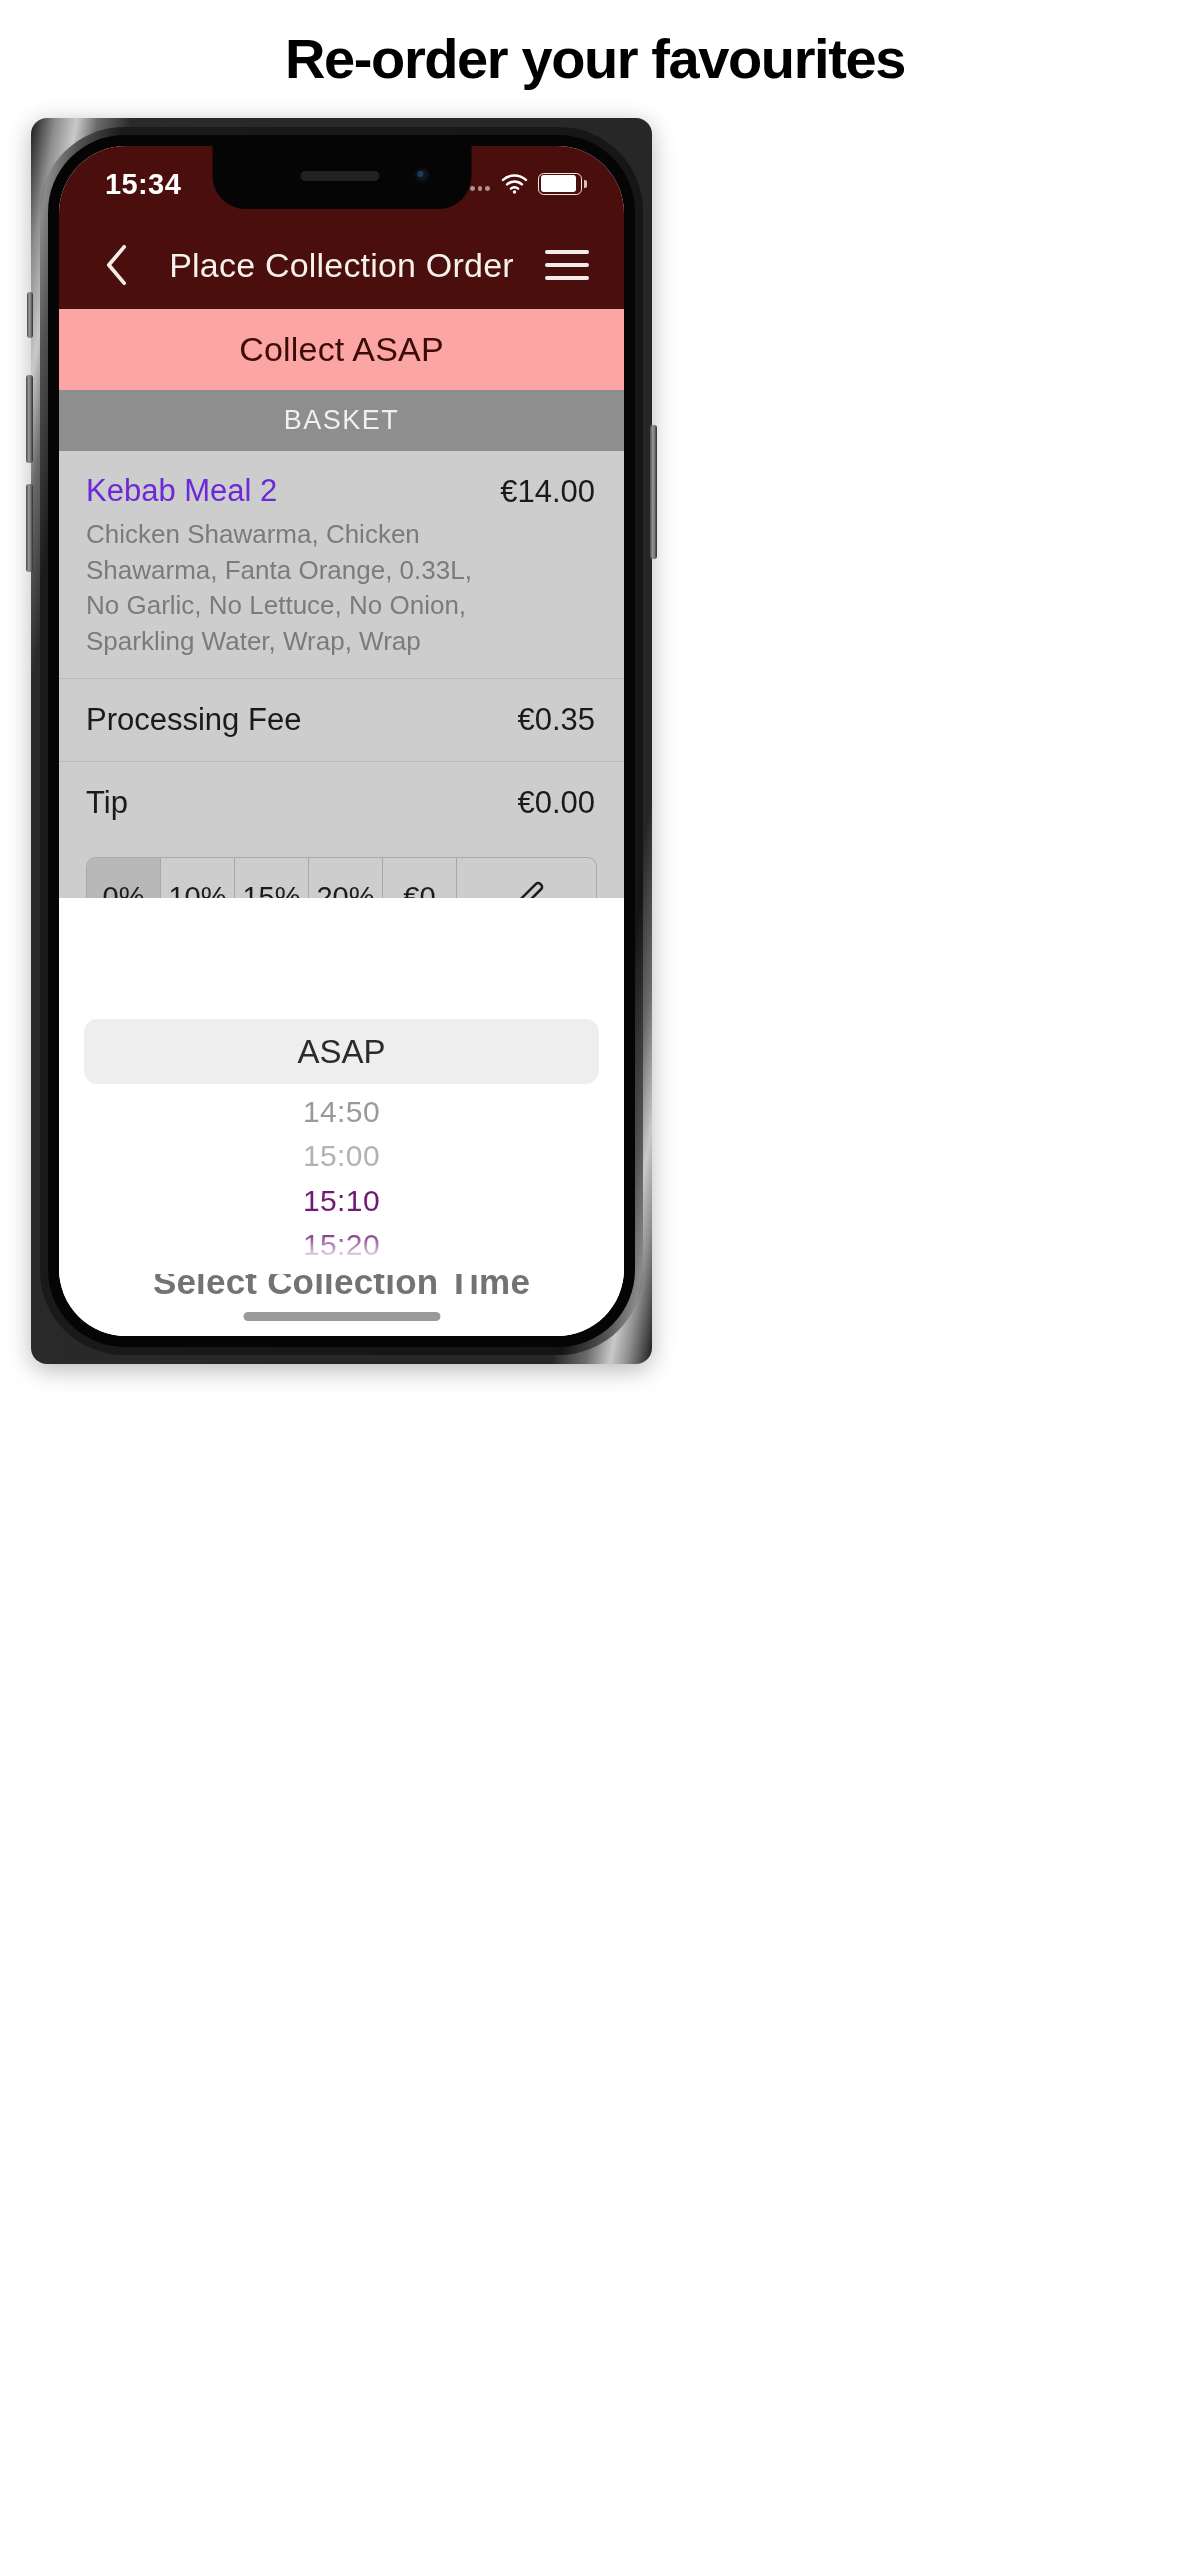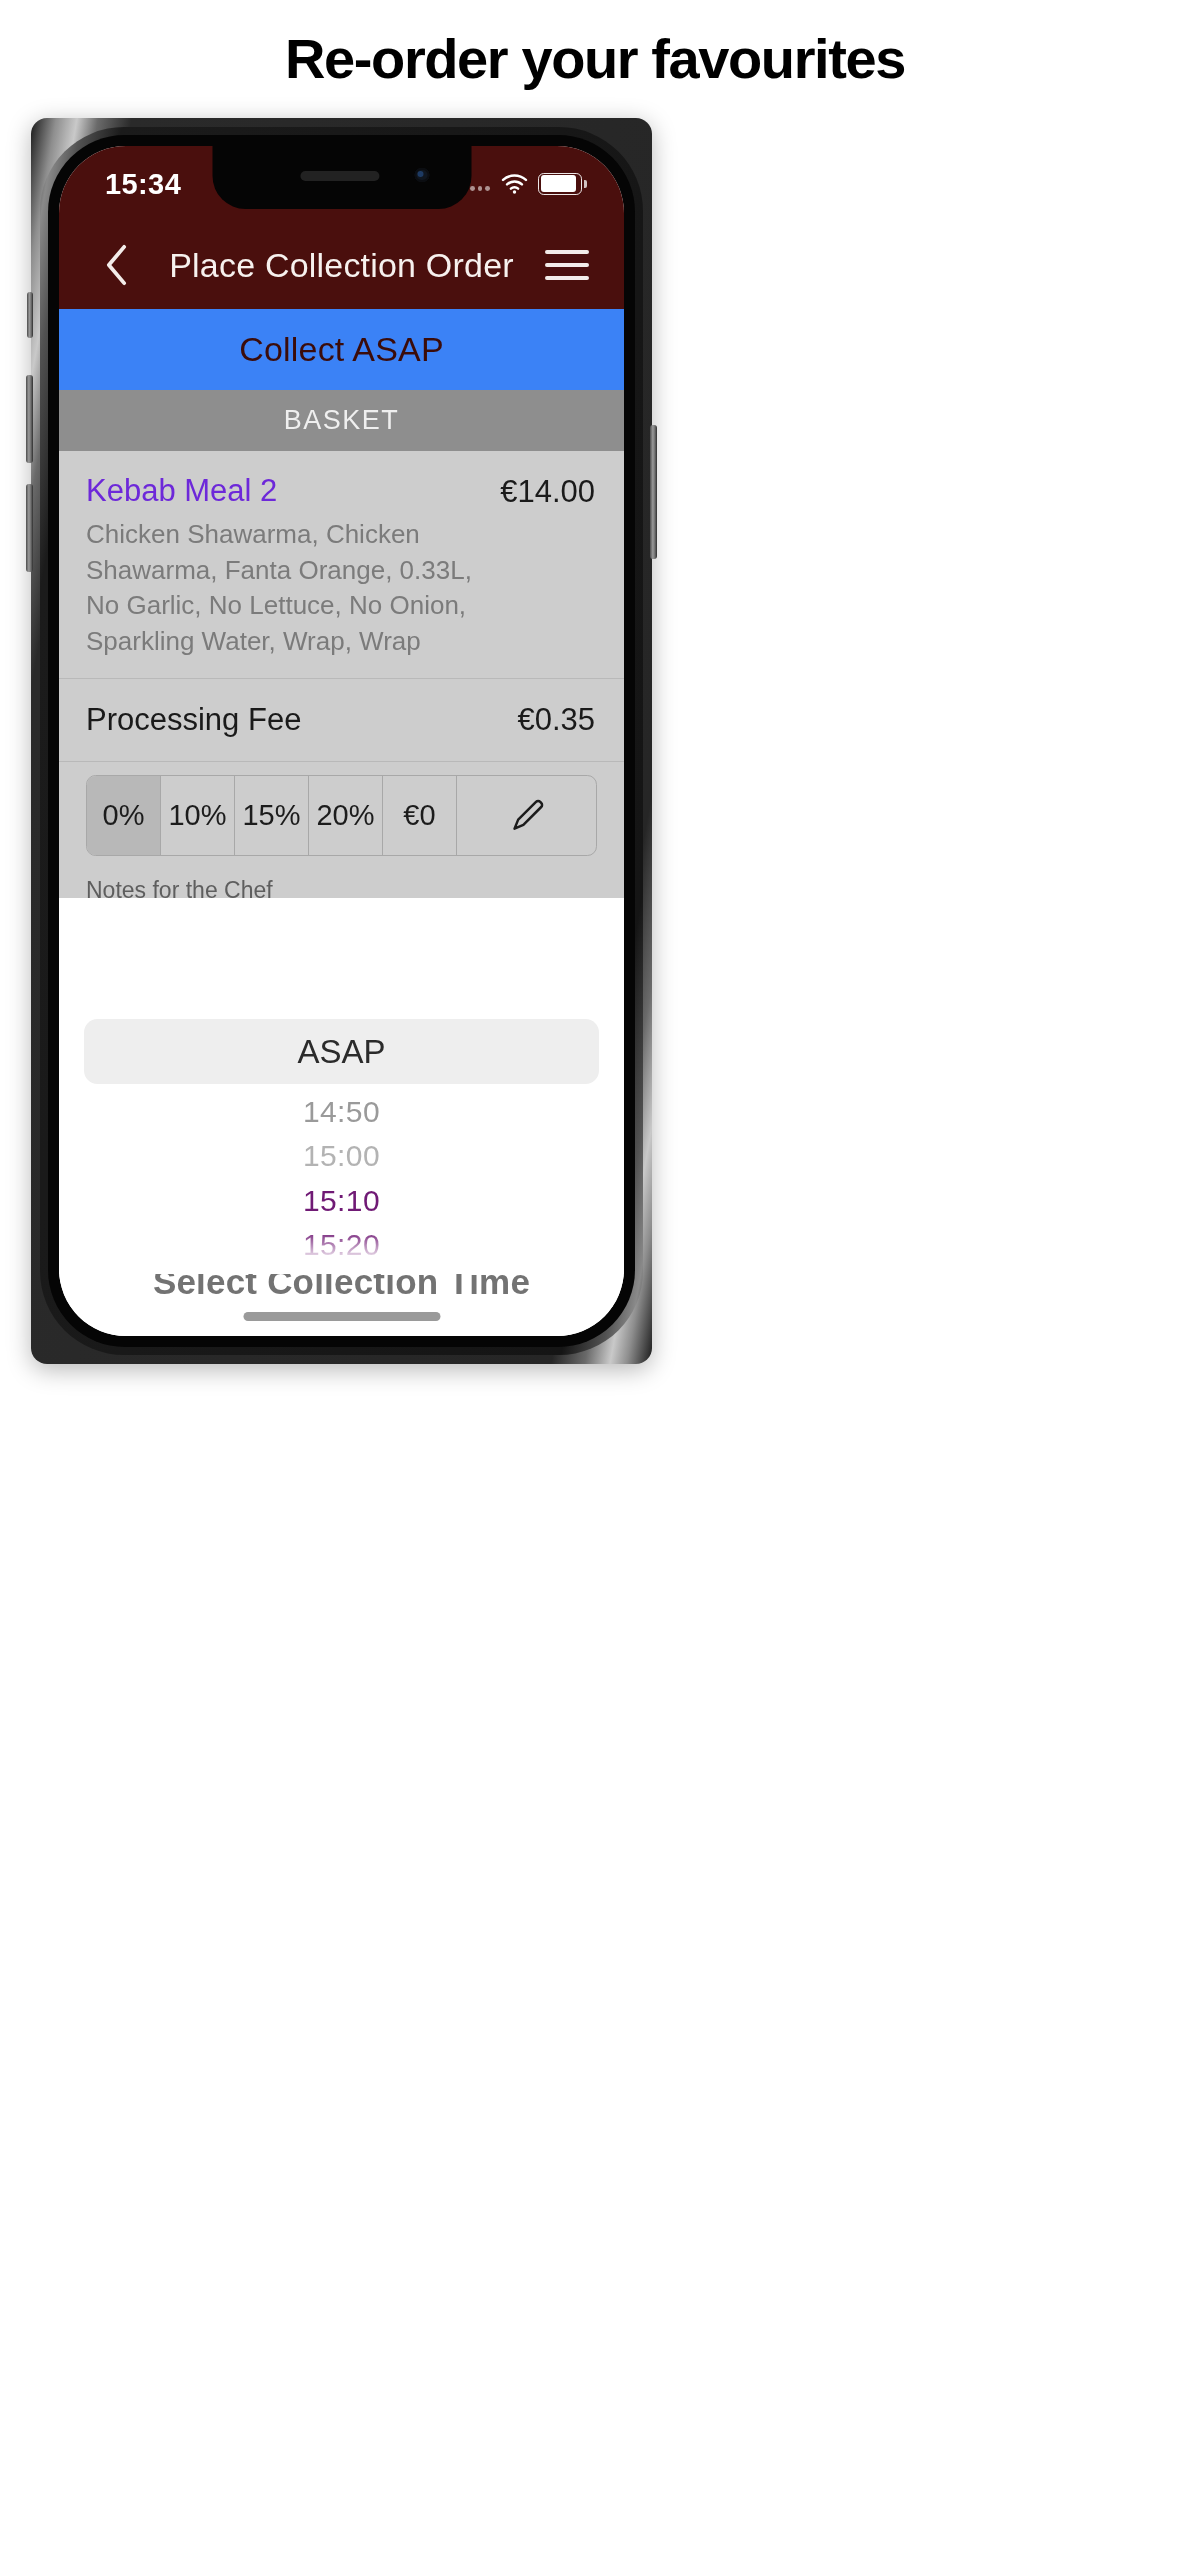--- a/index.html
+++ b/index.html
@@ -177,21 +177,21 @@
     padding: 3.8px 0;
   }
   .nav-menu i {
     display: block; height: 3.8px; width: 100%;
     background: #f3ece9; border-radius: 1.9px;
   }
 
   
   .collect-bar {
     height: 81px;
-    background: #3b82f6;
+    background: #fca5a5;
     display: flex; align-items: center; justify-content: center;
     font-size: 34px;
     color: #3b0c0a;
     letter-spacing: 0.2px;
   }
 
   
   .basket-header {
     height: 61px;
     background: #8e8e8e;
@@ -409,20 +409,24 @@
           <div class="line-desc">Chicken Shawarma, Chicken Shawarma, Fanta Orange, 0.33L, No Garlic, No Lettuce, No Onion, Sparkling Water, Wrap, Wrap</div>
         </div>
         <div class="line-price">€14.00</div>
       </div>
 
       <div class="row-simple">
         <span>Processing Fee</span>
         <span>€0.35</span>
       </div>
 
+      <div class="row-simple no-border">
+        <span>Tip</span>
+        <span>€0.00</span>
+      </div>
 
       <div class="tip-wrap">
         <div class="tip-seg">
           <div class="tip-opt selected">0%</div>
           <div class="tip-opt">10%</div>
           <div class="tip-opt">15%</div>
           <div class="tip-opt">20%</div>
           <div class="tip-opt">€0</div>
           <div class="tip-edit">
             <svg width="46" height="46" viewBox="0 0 48 48" fill="none">

